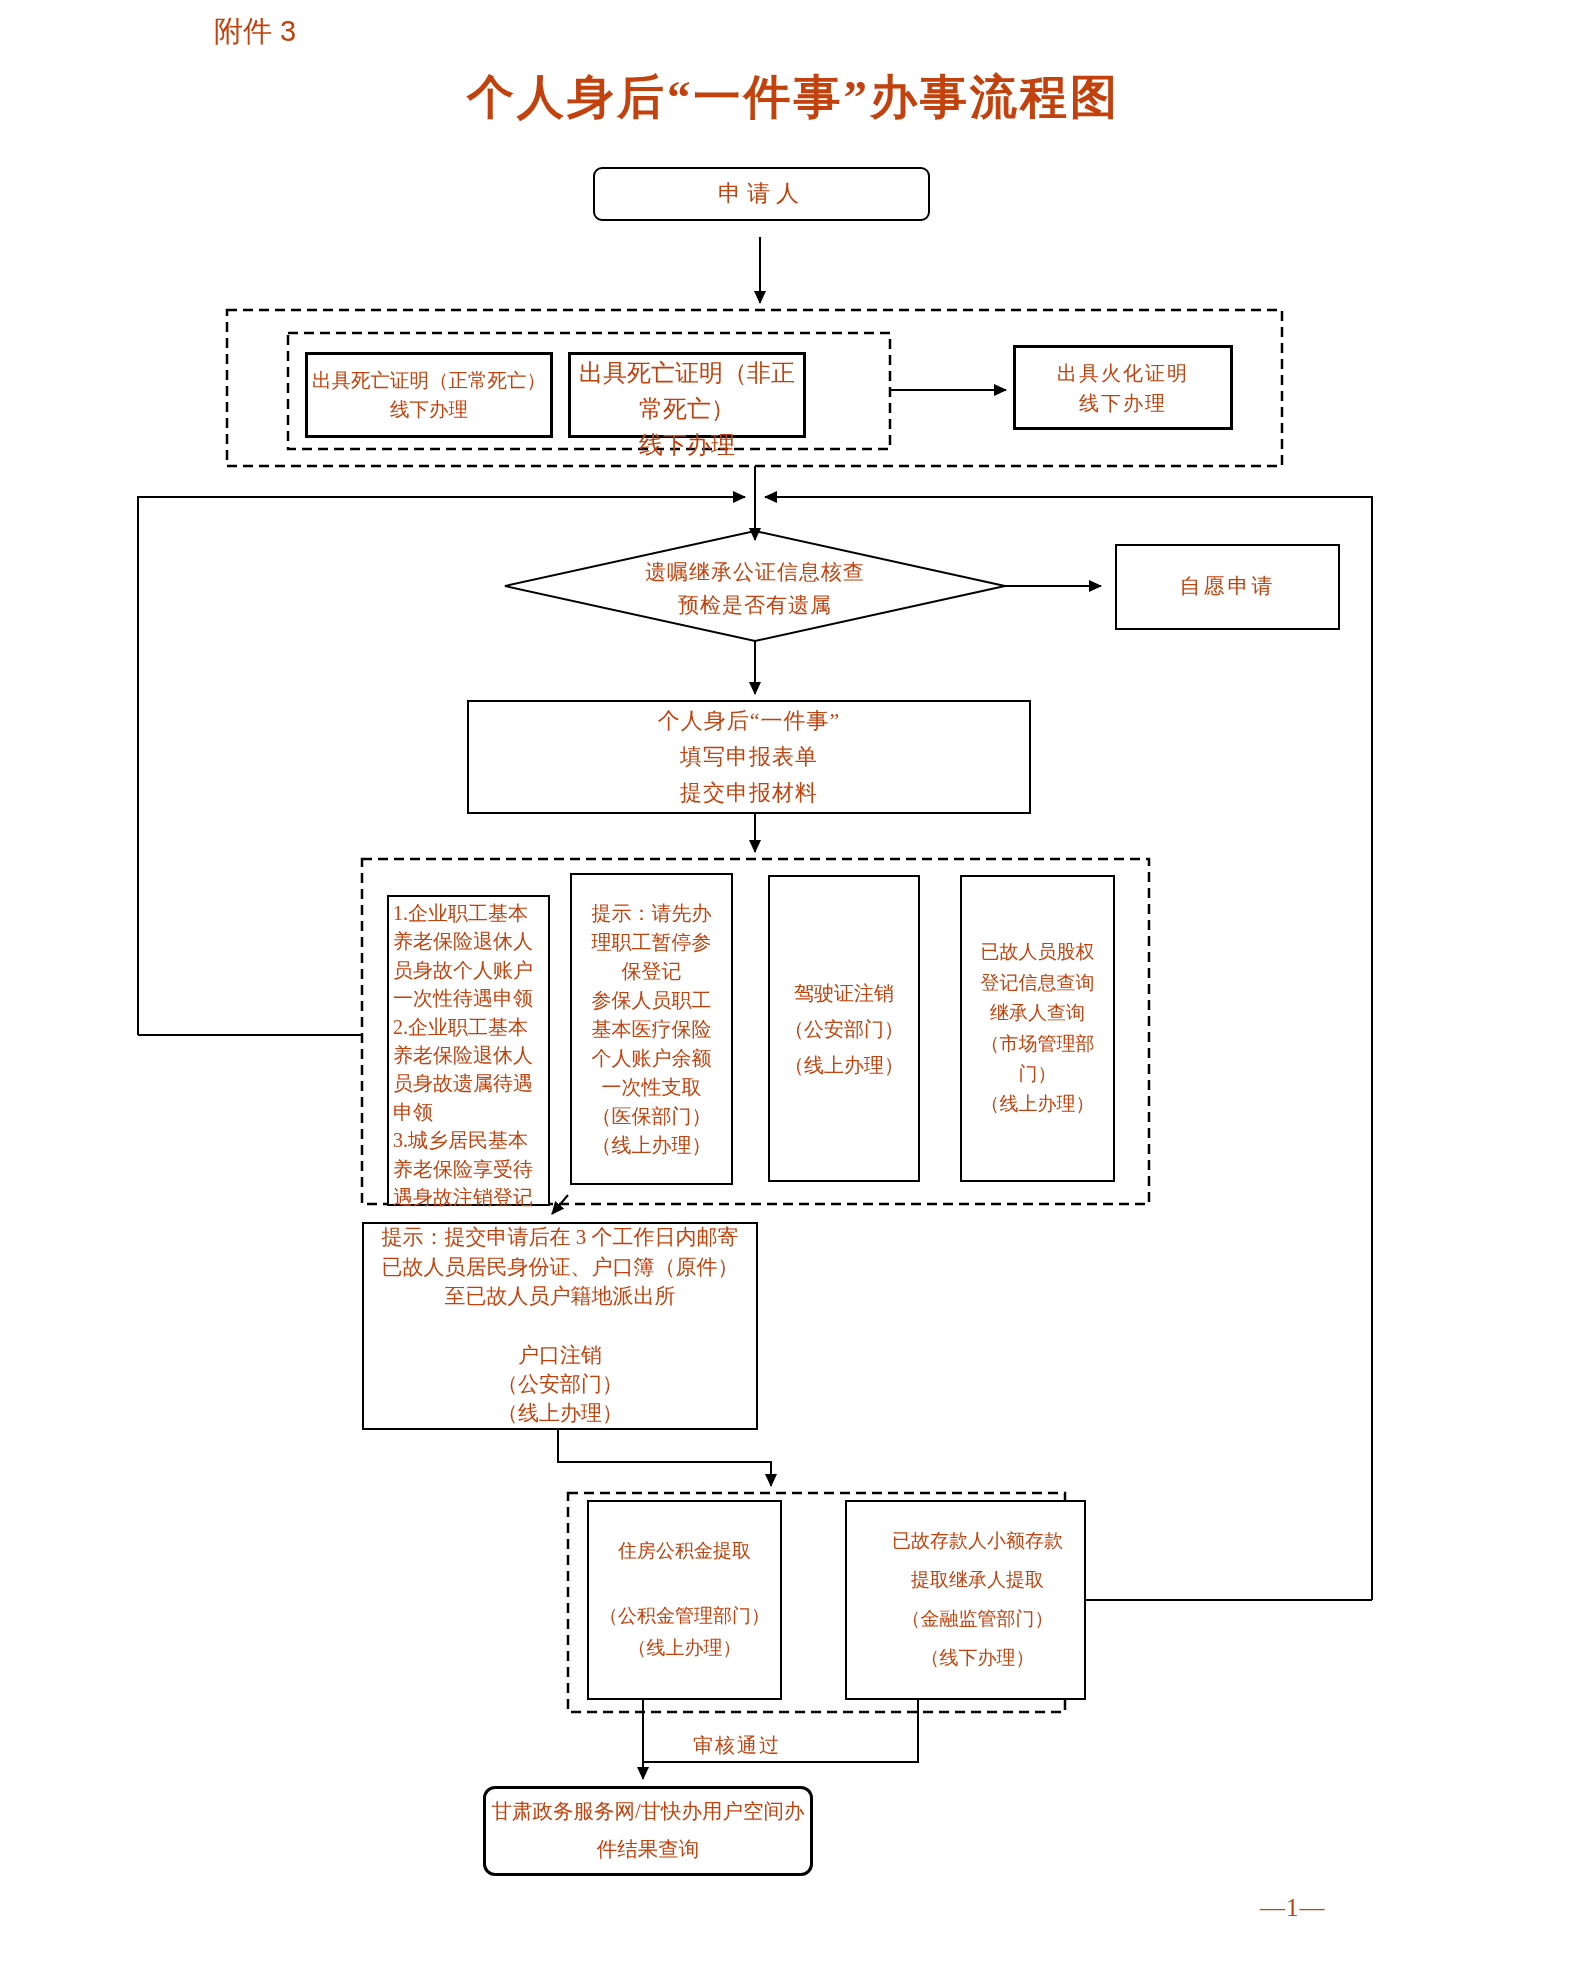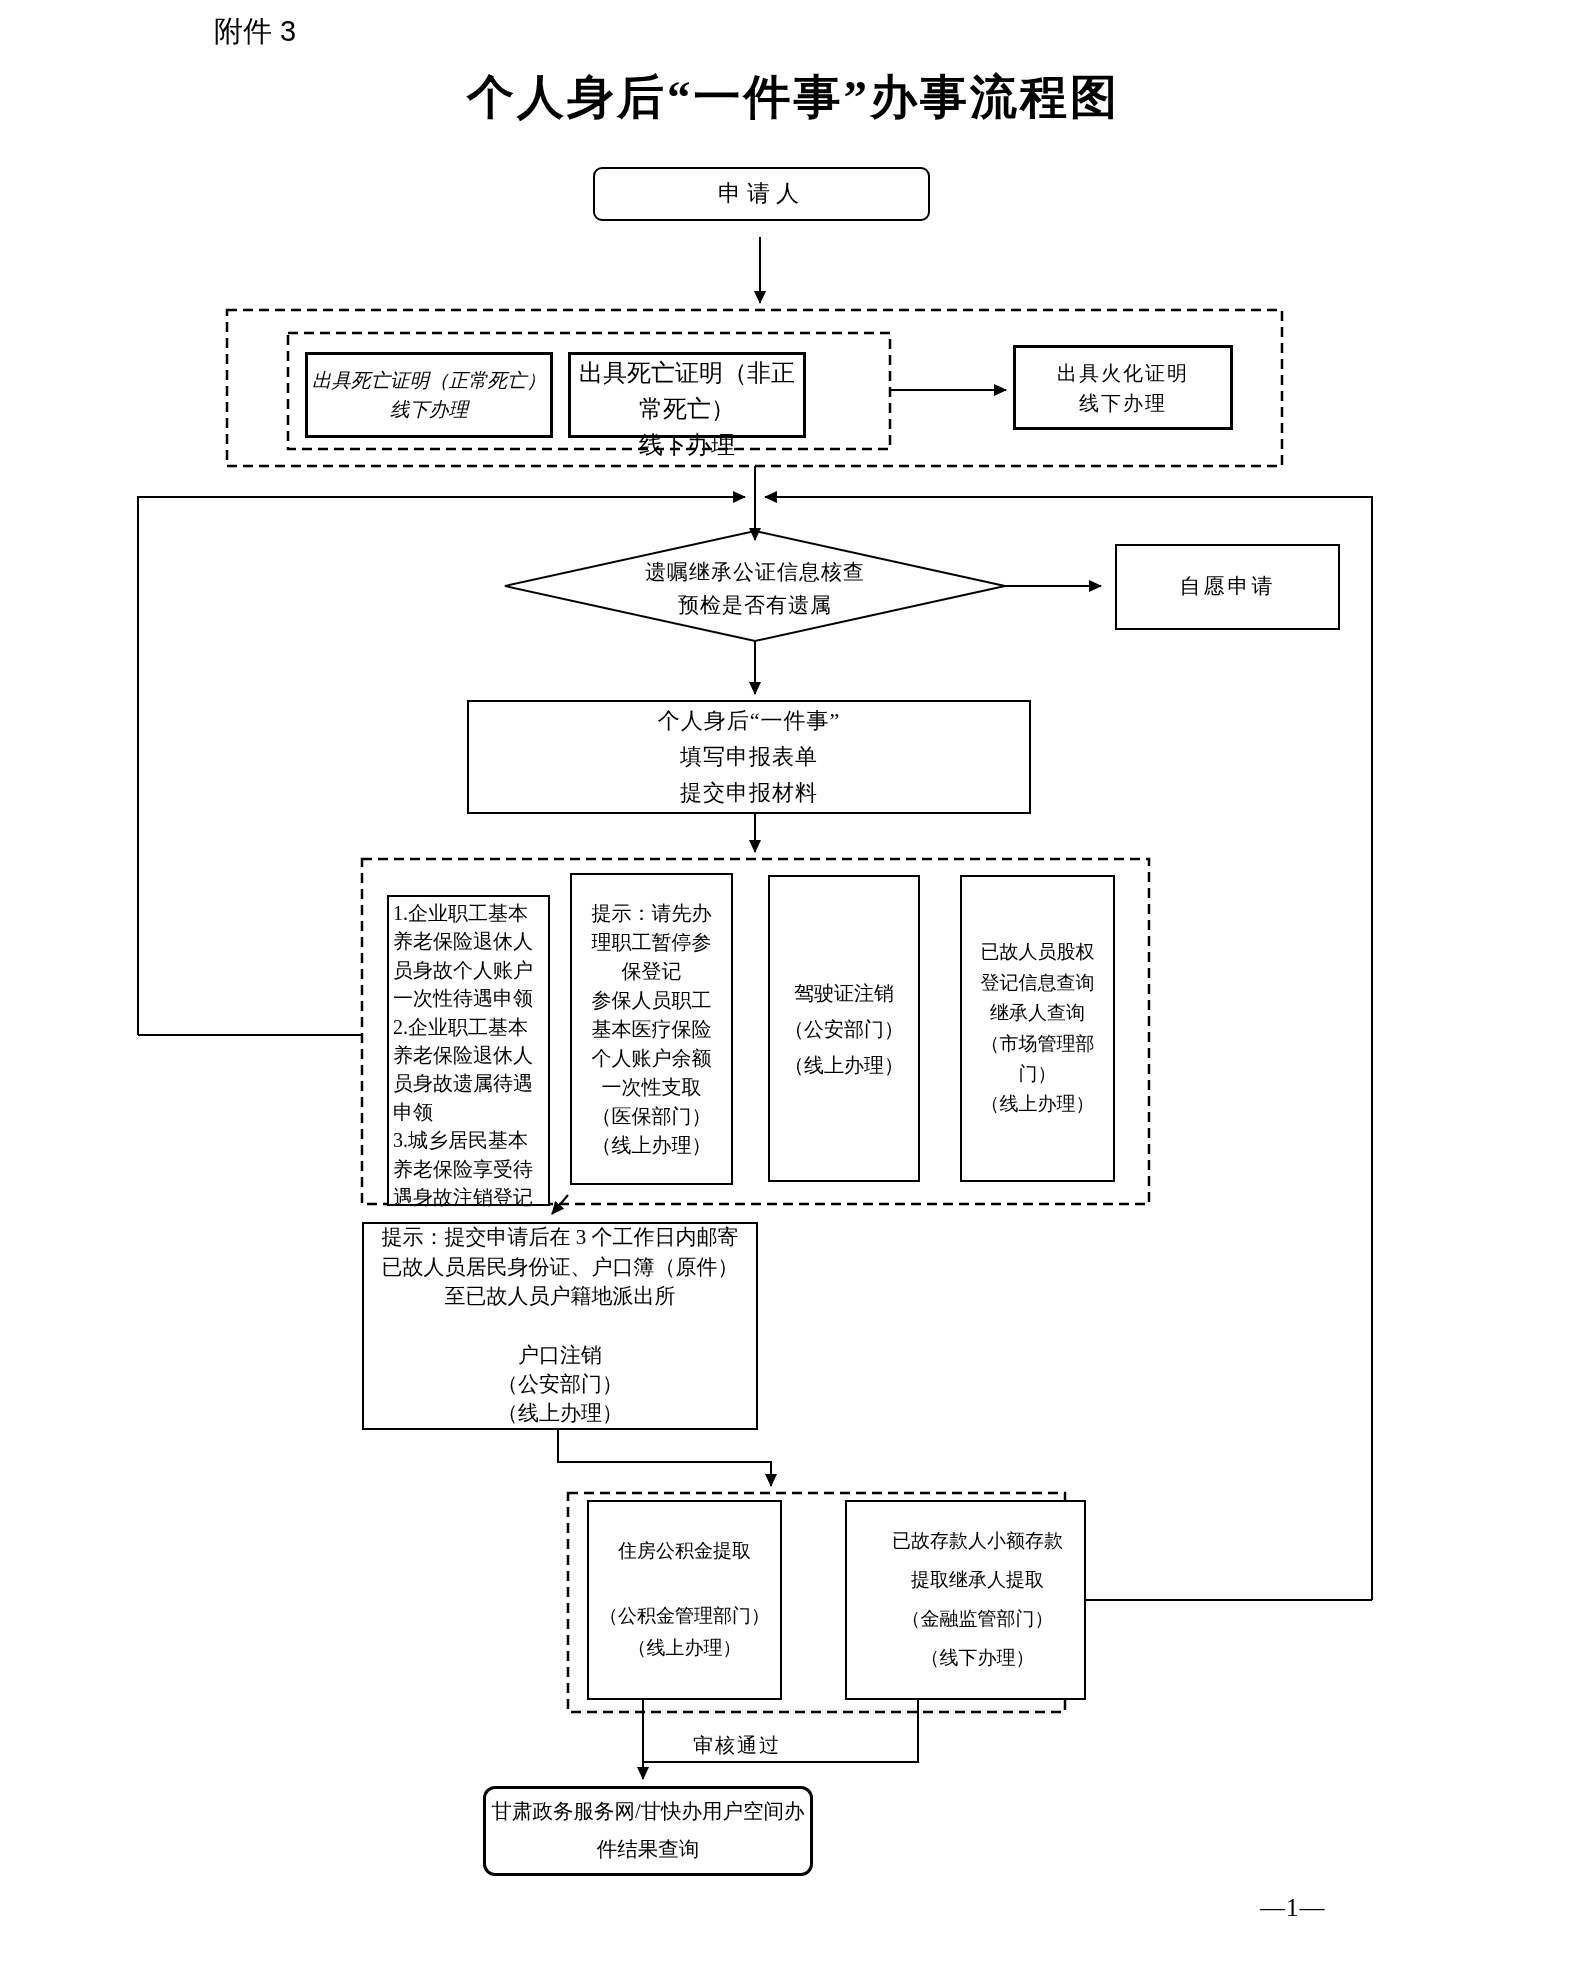--- a/index.html
+++ b/index.html
@@ -1,28 +1,28 @@
 <!DOCTYPE html>
 <html><head>
 <meta charset="utf-8">
 <style>
   html,body{margin:0;padding:0;background:#fff;}
   .canvas{position:relative;width:1587px;height:1969px;background:#ffffff;overflow:hidden;
-          font-family:"Liberation Serif", serif;color:#000000;}
+          font-family:"Liberation Serif", serif;color:#c2410c;}
   .wires{position:absolute;left:0;top:0;width:1587px;height:1969px;}
   .wires line,.wires polyline{stroke:#000;stroke-width:2;fill:none;}
   .wires .dash{fill:none;stroke:#000;stroke-width:2.5;stroke-dasharray:10 6;}
   .wires .diamond{fill:#fff;stroke:#000;stroke-width:2;}
   .node{position:absolute;box-sizing:border-box;border:2.5px solid #000;background:#fff;
         display:flex;flex-direction:column;align-items:center;justify-content:center;
         text-align:center;white-space:pre-line;line-height:1.5;}
   .thick{border-width:3px;}
   .txt{position:absolute;white-space:pre-line;}
   .applicant{left:593px;top:167px;width:337px;height:54px;border-radius:9px;font-size:23px;letter-spacing:6px;}
-  .death1{left:305px;top:352px;width:248px;height:86px;font-size:19.5px;justify-content:space-evenly;font-style:italic;}
+  .death1{left:305px;top:352px;width:248px;height:86px;font-size:19.5px;justify-content:space-evenly;}
   .death2{left:568px;top:352px;width:238px;height:86px;font-size:24px;justify-content:space-evenly;}
   .cremation{left:1013px;top:345px;width:220px;height:85px;font-size:20px;letter-spacing:2px;justify-content:space-evenly;}
   .voluntary{left:1115px;top:544px;width:225px;height:86px;font-size:21px;letter-spacing:3px;}
   .dtext{left:555px;top:556px;width:400px;text-align:center;font-size:21px;line-height:1.55;letter-spacing:1px;}
   .mainform{left:467px;top:700px;width:564px;height:114px;font-size:22px;line-height:1.65;letter-spacing:1px;}
   .pension{left:387px;top:872px;width:163px;height:311px;font-size:20px;line-height:1.42;
            text-align:left;align-items:flex-start;justify-content:flex-start;padding:2px 4px;margin-top:23px;}
   .medical{left:570px;top:873px;width:163px;height:312px;font-size:20px;line-height:1.45;padding:19px;}
   .license{left:768px;top:875px;width:152px;height:307px;font-size:20px;line-height:1.8;}
   .equity{left:960px;top:875px;width:155px;height:307px;font-size:19px;line-height:1.6;}

